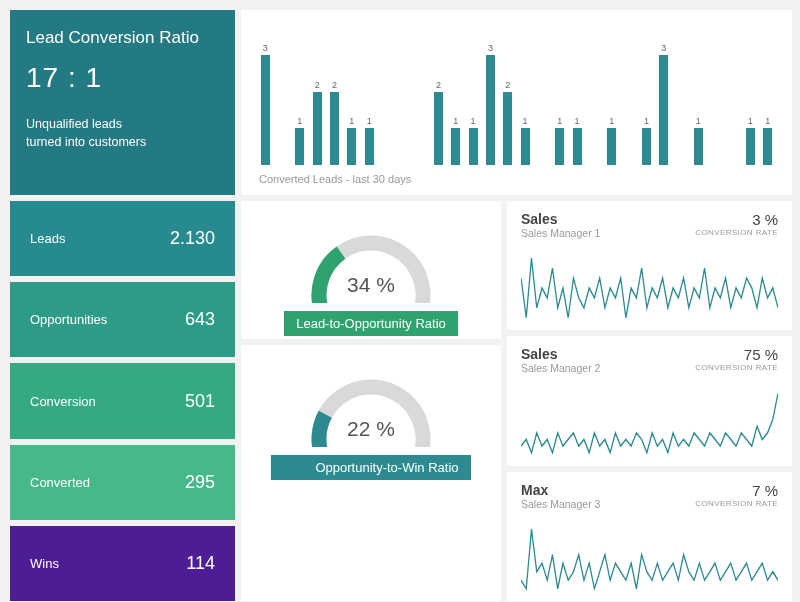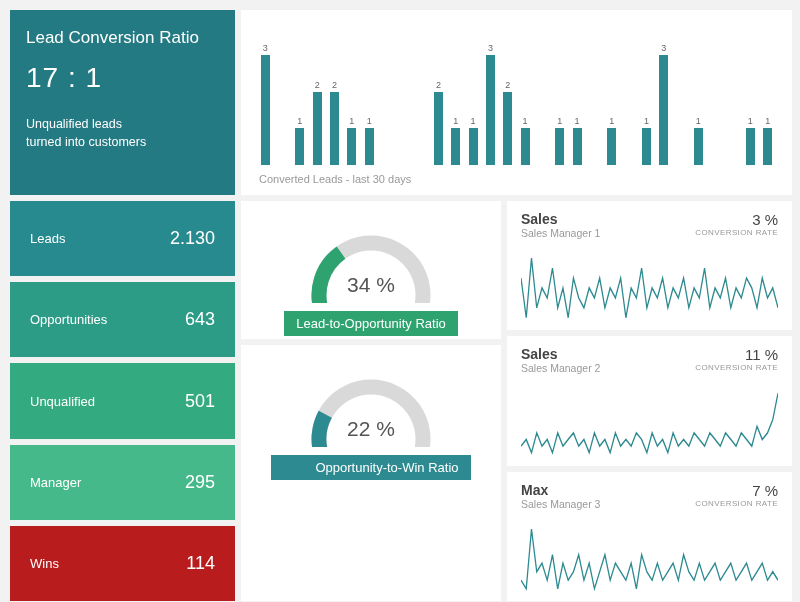--- a/index.html
+++ b/index.html
@@ -112,28 +112,28 @@
   <div class="metrics" id="metrics">
       <div class="metric" style="background: rgb(39, 138, 143);">
         <span class="label">Leads</span>
         <span class="value">2.130</span>
       </div>
       <div class="metric" style="background: rgb(44, 156, 134);">
         <span class="label">Opportunities</span>
         <span class="value">643</span>
       </div>
       <div class="metric" style="background: rgb(51, 170, 127);">
-        <span class="label">Unqualified</span>
+        <span class="label">Conversion</span>
         <span class="value">501</span>
       </div>
       <div class="metric" style="background: rgb(70, 185, 138);">
-        <span class="label">Manager</span>
+        <span class="label">Converted</span>
         <span class="value">295</span>
       </div>
-      <div class="metric" style="background: #b91c1c;">
+      <div class="metric" style="background: #4c1d95;">
         <span class="label">Wins</span>
         <span class="value">114</span>
       </div>
     </div>
 
   <div class="barchart card">
     <div class="bars" id="bars">
         <div class="bar-wrap">
           <div class="bar-val">3</div>
           <div class="bar" style="height: 110px;"></div>
@@ -296,21 +296,21 @@
           <path d="M0 25 L5.3061224489795915 55 L10.612244897959183 10 L15.918367346938775 47.5 L21.224489795918366 32.5 L26.53061224489796 40 L31.83673469387755 17.5 L37.14285714285714 47.5 L42.44897959183673 32.5 L47.75510204081633 55 L53.06122448979592 25 L58.36734693877551 40 L63.6734693877551 47.5 L68.9795918367347 32.5 L74.28571428571428 40 L79.59183673469389 25 L84.89795918367346 47.5 L90.20408163265306 32.5 L95.51020408163266 40 L100.81632653061224 25 L106.12244897959184 55 L111.42857142857142 32.5 L116.73469387755102 40 L122.04081632653062 17.5 L127.3469387755102 47.5 L132.6530612244898 32.5 L137.9591836734694 40 L143.26530612244898 25 L148.57142857142856 47.5 L153.87755102040816 32.5 L159.18367346938777 40 L164.48979591836735 25 L169.79591836734693 47.5 L175.10204081632654 32.5 L180.40816326530611 40 L185.71428571428572 17.5 L191.02040816326533 47.5 L196.32653061224488 32.5 L201.6326530612245 40 L206.93877551020407 25 L212.24489795918367 47.5 L217.55102040816328 32.5 L222.85714285714283 40 L228.16326530612244 25 L233.46938775510205 32.5 L238.77551020408163 47.5 L244.08163265306123 25 L249.3877551020408 40 L254.6938775510204 32.5 L260 47.5 " stroke="#2d8a90" stroke-width="1.3" fill="none"></path>
         </svg>
       </div>
       <div class="mgr">
         <div class="mgr-head">
           <div>
             <div class="mgr-name">Sales</div>
             <div class="mgr-role">Sales Manager 2</div>
           </div>
           <div>
-            <div class="mgr-rate">11 %</div>
+            <div class="mgr-rate">75 %</div>
             <div class="mgr-rate-label">CONVERSION RATE</div>
           </div>
         </div>
         <svg class="mgr-spark" viewBox="0 0 260 60" preserveAspectRatio="none" id="spark1">
           <path d="M0 50 L5.3061224489795915 45 L10.612244897959183 55 L15.918367346938775 40 L21.224489795918366 50 L26.53061224489796 45 L31.83673469387755 55 L37.14285714285714 40 L42.44897959183673 50 L47.75510204081633 45 L53.06122448979592 40 L58.36734693877551 50 L63.6734693877551 45 L68.9795918367347 55 L74.28571428571428 40 L79.59183673469389 50 L84.89795918367346 45 L90.20408163265306 55 L95.51020408163266 40 L100.81632653061224 50 L106.12244897959184 45 L111.42857142857142 50 L116.73469387755102 40 L122.04081632653062 45 L127.3469387755102 55 L132.6530612244898 40 L137.9591836734694 50 L143.26530612244898 45 L148.57142857142856 55 L153.87755102040816 40 L159.18367346938777 50 L164.48979591836735 45 L169.79591836734693 50 L175.10204081632654 40 L180.40816326530611 45 L185.71428571428572 50 L191.02040816326533 40 L196.32653061224488 45 L201.6326530612245 50 L206.93877551020407 40 L212.24489795918367 45 L217.55102040816328 50 L222.85714285714283 40 L228.16326530612244 45 L233.46938775510205 50 L238.77551020408163 35 L244.08163265306123 45 L249.3877551020408 40 L254.6938775510204 30 L260 10 " stroke="#2d8a90" stroke-width="1.3" fill="none"></path>
         </svg>
       </div>
       <div class="mgr">
         <div class="mgr-head">
           <div>

